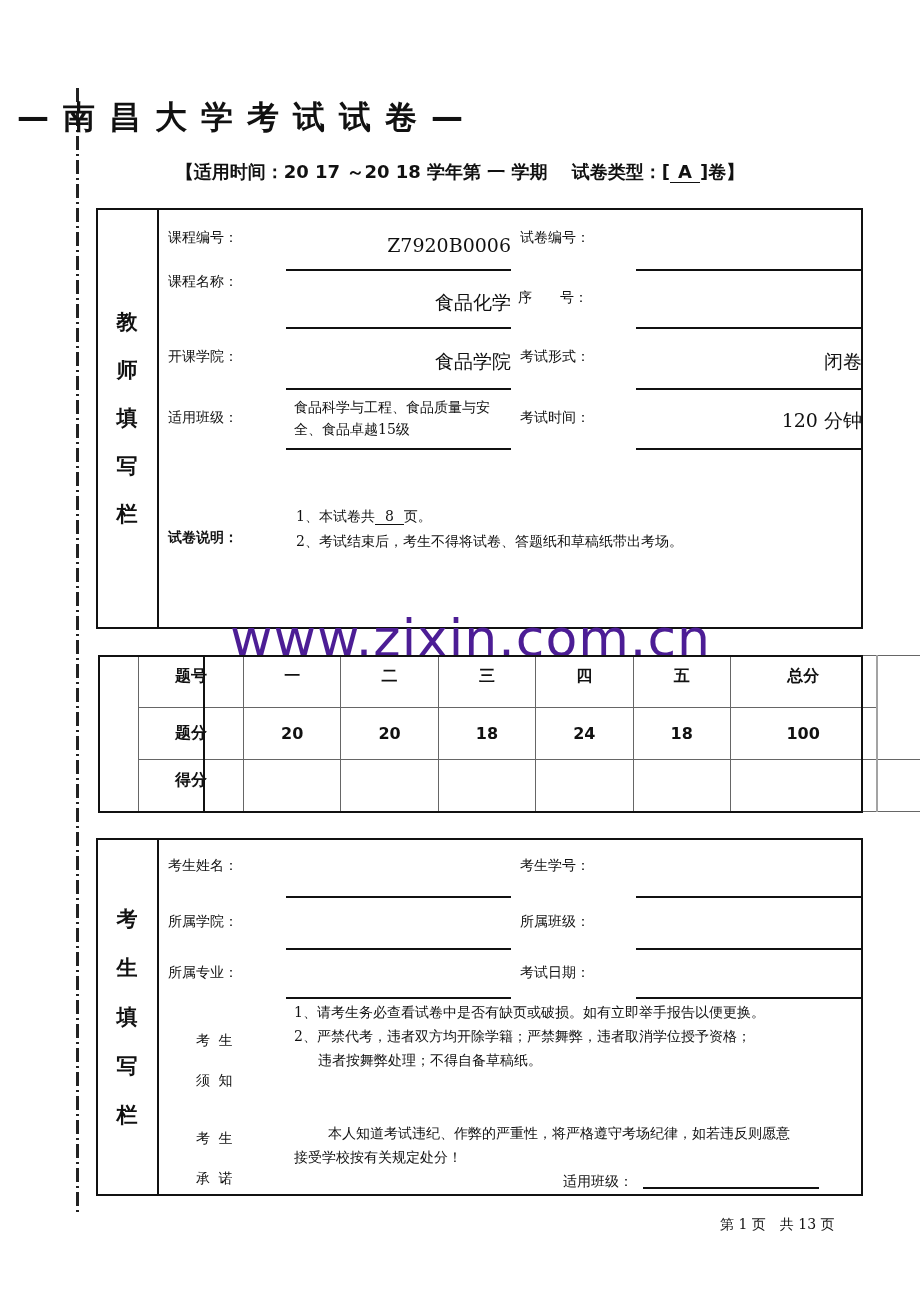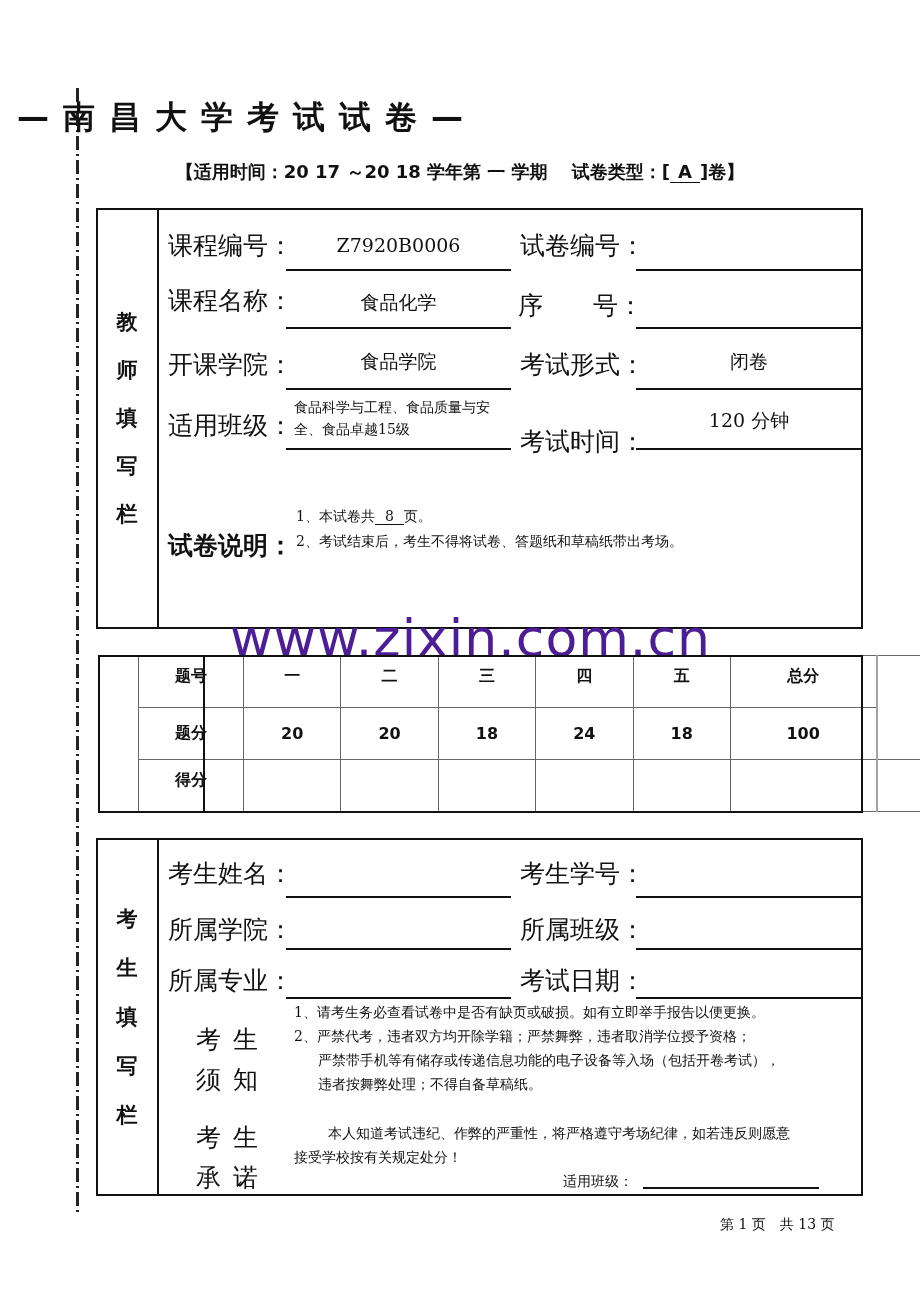--- a/index.html
+++ b/index.html
@@ -18,22 +18,22 @@
       font-family: "DejaVu Sans", sans-serif; font-weight: bold; font-size: 18px;
     }
     .subtitle .ul { display: inline-block; border-bottom: 1.5px solid #111; padding: 0 8px; line-height: 20px; }
     .box { position: absolute; border: 2px solid #111; }
     .vsep { position: absolute; width: 2px; background: #111; }
     .vert-label {
       position: absolute; font-family: "DejaVu Sans", sans-serif; font-weight: bold; font-size: 21px;
       width: 60px; text-align: center;
     }
     .vert-label span { display: block; }
-    .lbl { position: absolute; font-family: "DejaVu Sans", sans-serif; font-size: 25px; }
-    .val { position: absolute; text-align: center; font-size: 19px; }
+    .lbl { position: absolute; font-family: "DejaVu Sans", sans-serif; font-size: 14px; }
+    .val { position: absolute; text-align: right; font-size: 19px; }
     .uline { position: absolute; height: 2px; background: #111; }
     .small { font-size: 14px; line-height: 22px; text-align: left; }
     .note { position: absolute; font-size: 14px; line-height: 24px; }
     .note .u { display: inline-block; border-bottom: 1px solid #111; padding: 0 10px; line-height: 16px; }
     table.score {
       position: absolute; left: 98px; top: 655px; width: 881px; border-collapse: collapse;
       font-family: "DejaVu Sans", sans-serif; font-weight: bold; font-size: 16px; margin-left: 40px;
     }
     table.score td { border: 1px solid #666; text-align: center; height: 52px; }
     table.score td.rowhead { width: 105px; }
@@ -67,38 +67,38 @@
   <span style="height:48px;">栏</span>
 </div>
 
 <div class="lbl" style="left:168px; top:229px;">课程编号：</div>
 <div class="val" style="left:286px; width:225px; top:234px;">Z7920B0006</div>
 <div class="uline" style="left:286px; width:225px; top:269px;"></div>
 <div class="lbl" style="left:520px; top:229px;">试卷编号：</div>
 <div class="val" style="left:636px; width:226px; top:234px;"></div>
 <div class="uline" style="left:636px; width:226px; top:269px;"></div>
 
-<div class="lbl" style="left:168px; top:284px;">课程名称：</div>
+<div class="lbl" style="left:168px; top:273px;">课程名称：</div>
 <div class="val" style="left:286px; width:225px; top:290px;">食品化学</div>
 <div class="uline" style="left:286px; width:225px; top:327px;"></div>
 <div class="lbl" style="left:518px; top:289px;">序　　号：</div>
 <div class="val" style="left:636px; width:226px; top:290px;"></div>
 <div class="uline" style="left:636px; width:226px; top:327px;"></div>
 
 <div class="lbl" style="left:168px; top:348px;">开课学院：</div>
 <div class="val" style="left:286px; width:225px; top:349px;">食品学院</div>
 <div class="uline" style="left:286px; width:225px; top:388px;"></div>
 <div class="lbl" style="left:520px; top:348px;">考试形式：</div>
 <div class="val" style="left:636px; width:226px; top:349px;">闭卷</div>
 <div class="uline" style="left:636px; width:226px; top:388px;"></div>
 
 <div class="lbl" style="left:168px; top:409px;">适用班级：</div>
 <div class="val small" style="left:294px; width:215px; top:396px;">食品科学与工程、食品质量与安全、食品卓越15级</div>
 <div class="uline" style="left:286px; width:225px; top:448px;"></div>
-<div class="lbl" style="left:520px; top:409px;margin-top:16px;">考试时间：</div>
+<div class="lbl" style="left:520px; top:409px;">考试时间：</div>
 <div class="val" style="left:636px; width:226px; top:408px;">120 分钟</div>
 <div class="uline" style="left:636px; width:226px; top:448px;"></div>
 
 <div class="lbl" style="left:168px; top:529px; font-weight:bold;">试卷说明：</div>
 <div class="note" style="left:296px; top:504px;">
   <span>1、本试卷共</span><span class="u">8</span><span>页。</span>
 </div>
 <div class="note" style="left:296px; top:529px;">2、考试结束后，考生不得将试卷、答题纸和草稿纸带出考场。</div>
 
 <div class="watermark">www.zixin.com.cn</div>
@@ -167,21 +167,20 @@
 <div class="lbl" style="left:520px; top:964px;">考试日期：</div>
 <div class="uline" style="left:636px; width:226px; top:997px;"></div>
 
 <div class="lbl" style="left:196px; top:1020px; line-height:40px; letter-spacing:2px;">
   <div>考 生</div>
   <div>须 知</div>
 </div>
 <div class="note" style="left:294px; top:1000px;">
   <div>1、请考生务必查看试卷中是否有缺页或破损。如有立即举手报告以便更换。</div>
   <div>2、严禁代考，违者双方均开除学籍；严禁舞弊，违者取消学位授予资格；</div>
-  <div style="padding-left:24px;">严禁带手机等有储存或传递信息功能的电子设备等入场（包括开卷考试），</div>
   <div style="padding-left:24px;">违者按舞弊处理；不得自备草稿纸。</div>
 </div>
 
 <div class="lbl" style="left:196px; top:1118px; line-height:40px; letter-spacing:2px;">
   <div>考 生</div>
   <div>承 诺</div>
 </div>
 <div class="note" style="left:294px; top:1121px; width:566px;">
   <div style="padding-left:34px;">本人知道考试违纪、作弊的严重性，将严格遵守考场纪律，如若违反则愿意</div>
   <div>接受学校按有关规定处分！</div>

